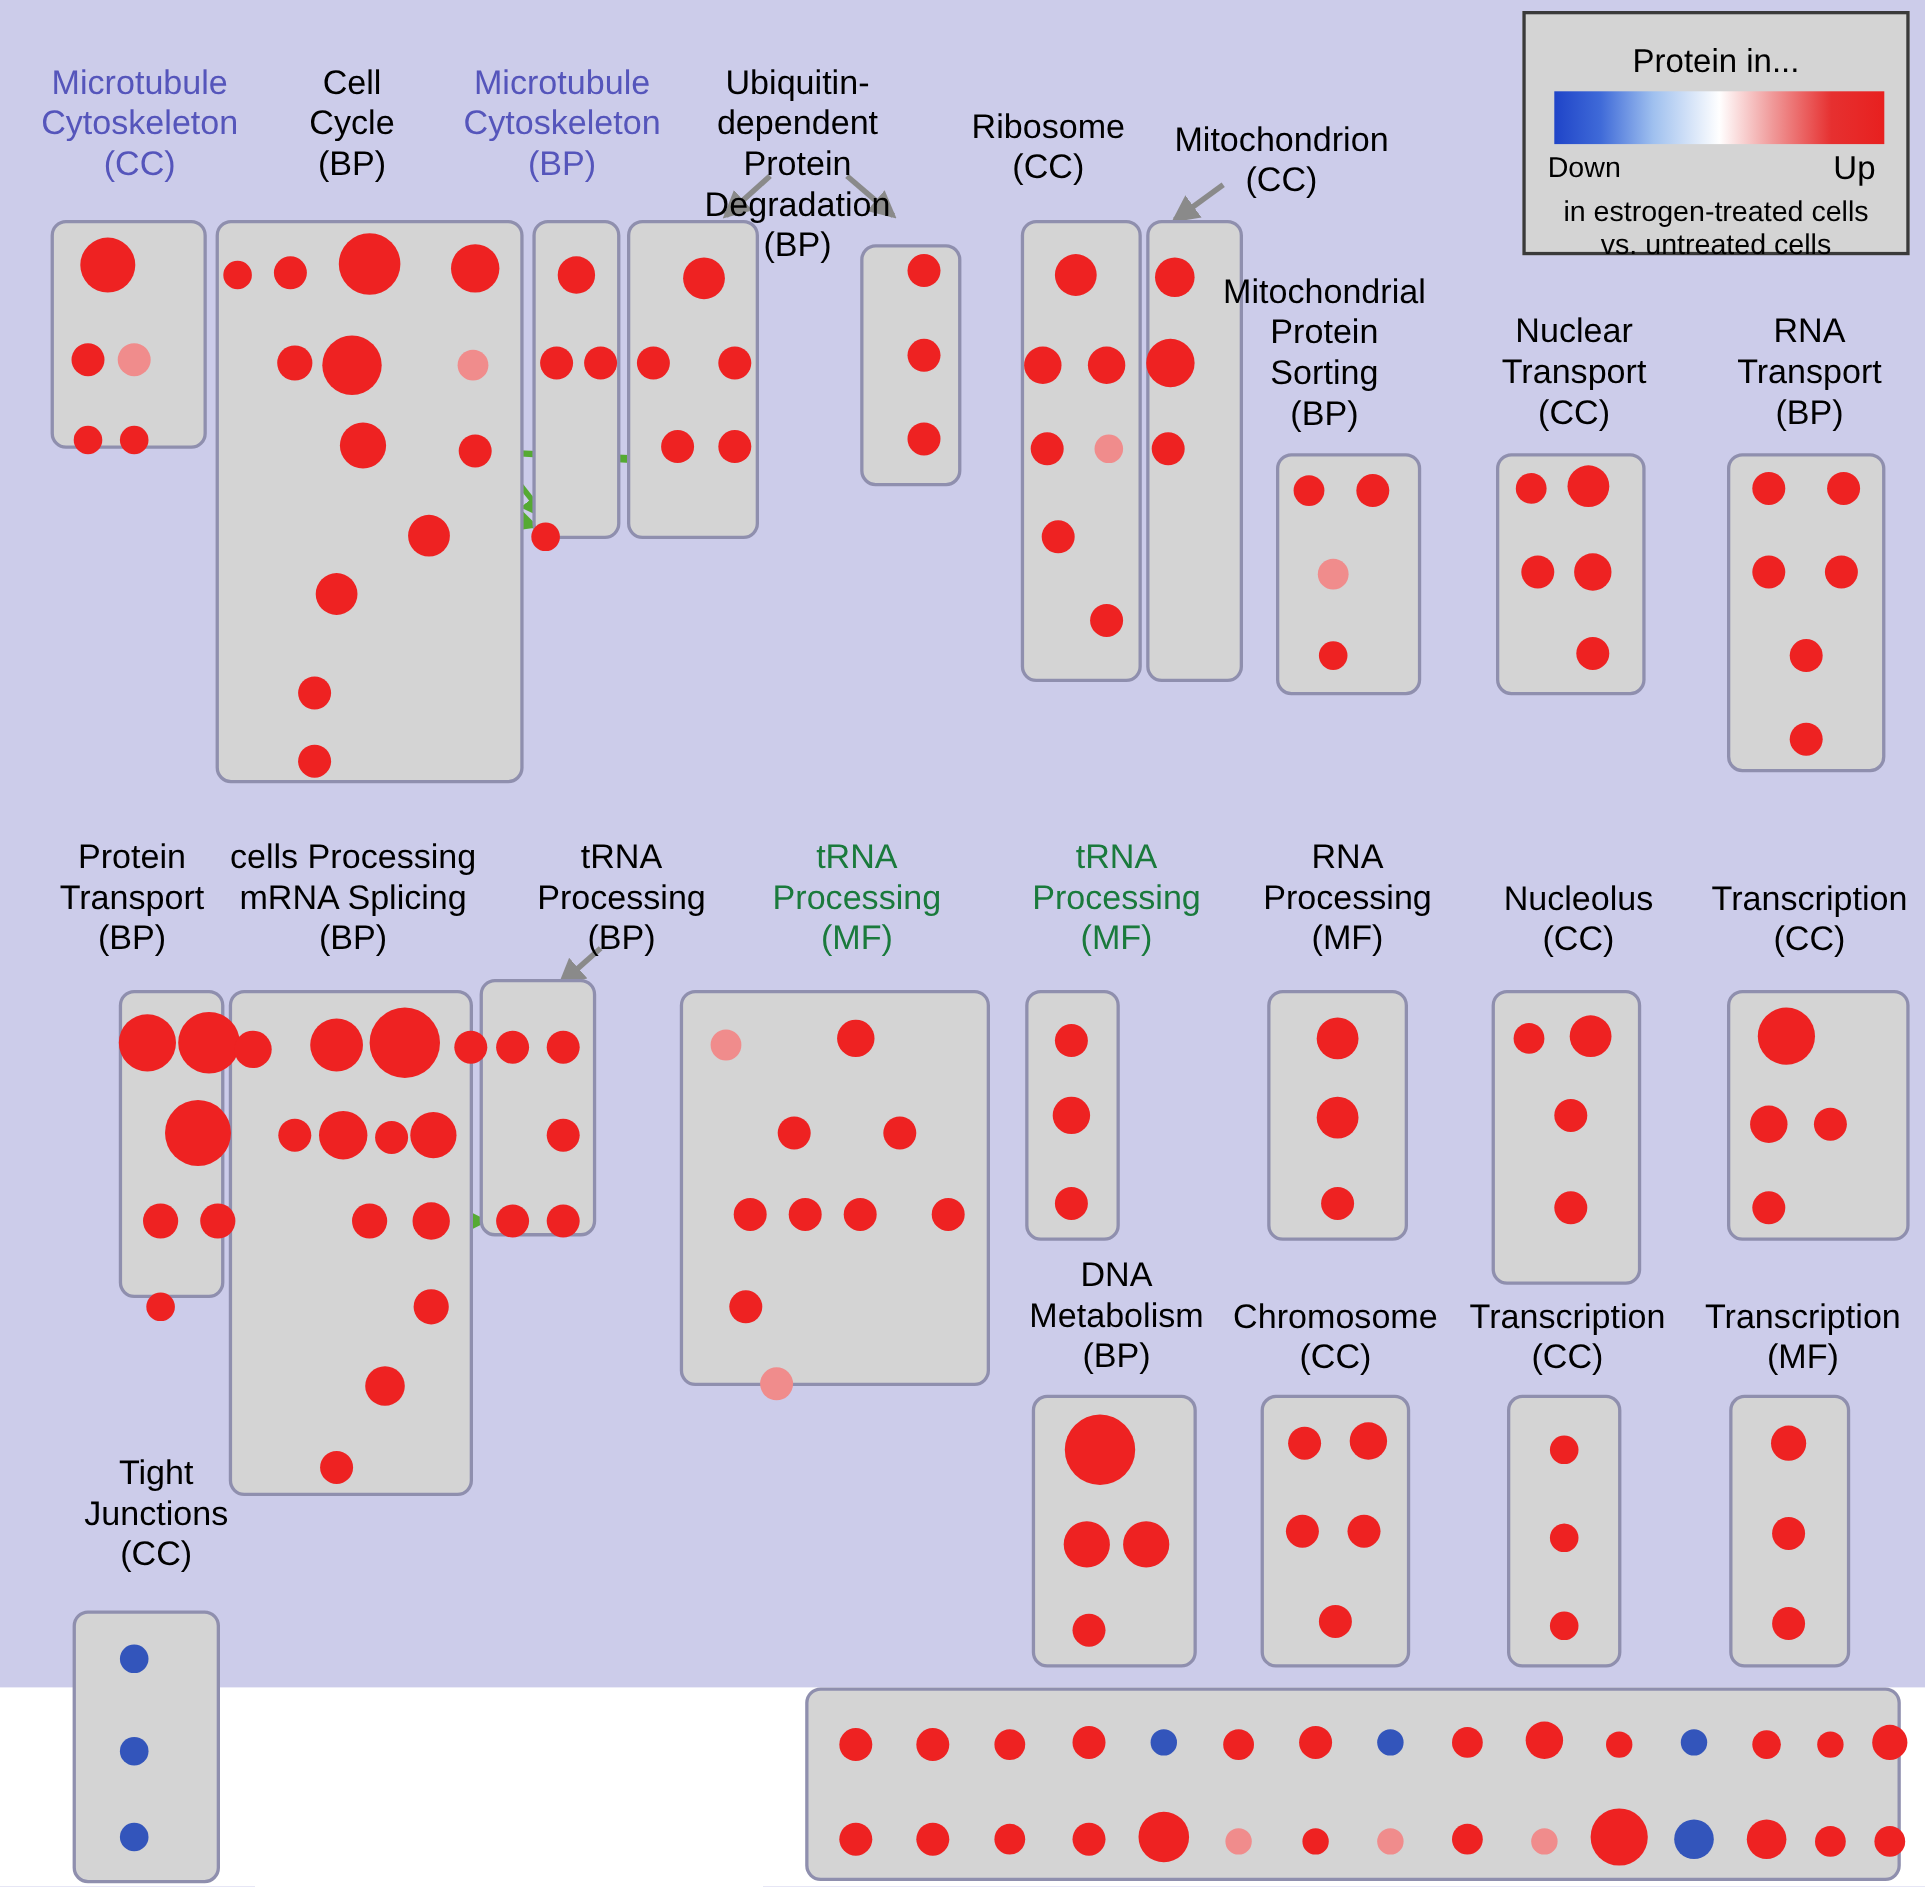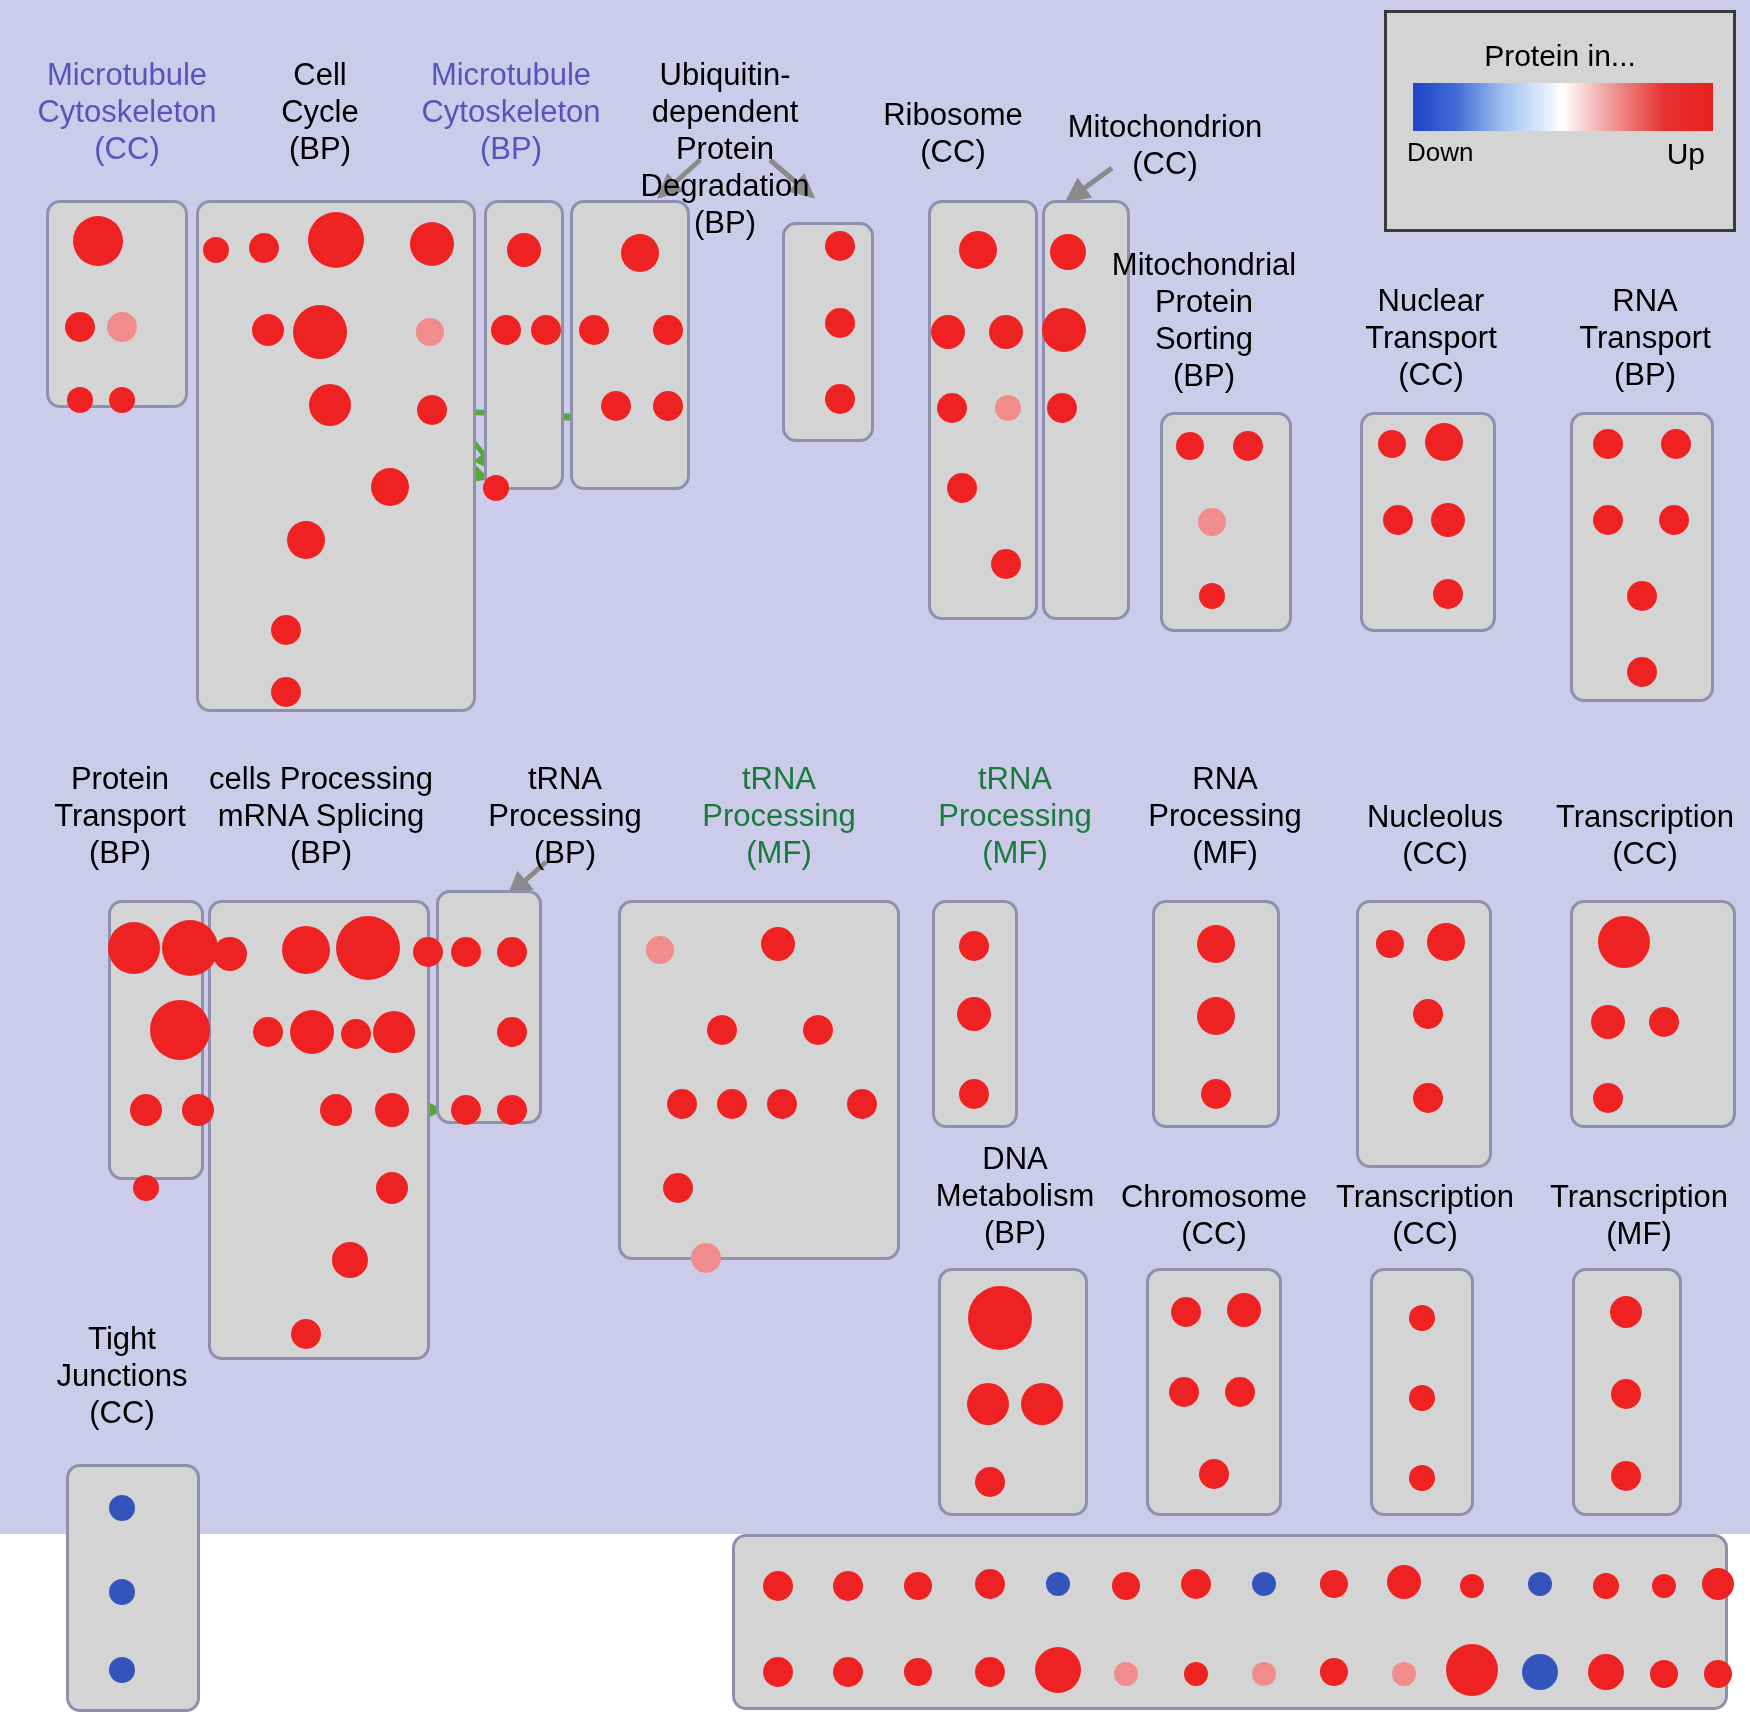--- a/index.html
+++ b/index.html
@@ -478,26 +478,28 @@
 (CC)</div>
       <div class="label" style="left: 910px; top: 1140px; width: 210px;">DNA
 Metabolism
 (BP)</div>
       <div class="label" style="left: 1104px; top: 1178px; width: 220px;">Chromosome
 (CC)</div>
       <div class="label" style="left: 1320px; top: 1178px; width: 210px;">Transcription
 (CC)</div>
       <div class="label" style="left: 1534px; top: 1178px; width: 210px;">Transcription
 (MF)</div>
-      <div class="label" style="left: 32px; top: 1320px; width: 180px;">Tight
+      <div class="label" style="left: 52px; top: 1320px; width: 180px;">Tight
 Junctions
 (CC)</div>
     </div>
 
 
   <div class="legend-box">
     <div class="legend-title">Protein in...</div>
     <div class="legend-bar"></div>
     <div class="legend-down">Down</div>
     <div class="legend-up">Up</div>
+    <div class="legend-sub">in estrogen-treated cells
+vs. untreated cells</div>
   </div>
 
 </div>
 
 </body></html>

